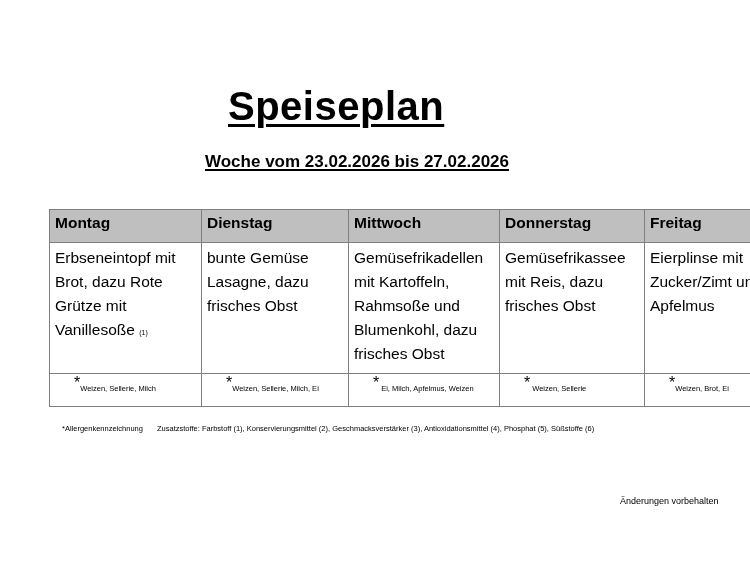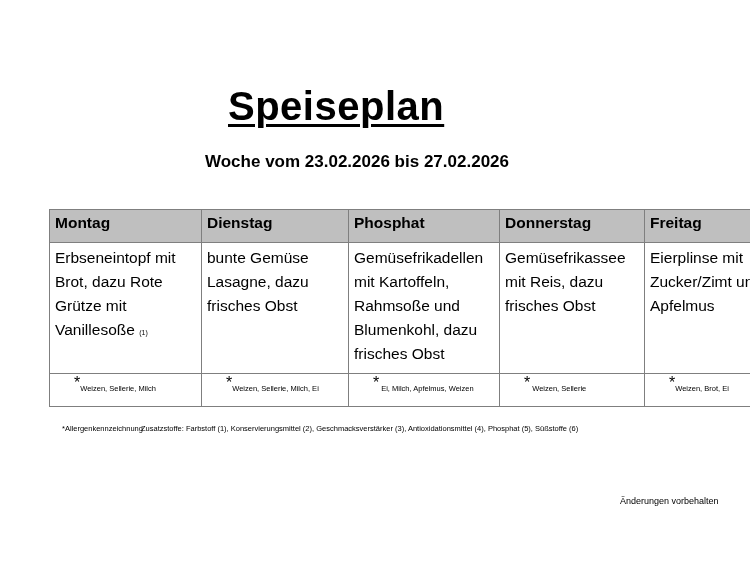--- a/index.html
+++ b/index.html
@@ -7,21 +7,21 @@
     width: 750px; height: 571px; background: #ffffff; position: relative; overflow: hidden;
     font-family: "Liberation Sans", "DejaVu Sans", sans-serif; color: #000;
   }
   .title {
     position: absolute; left: 228px; top: 84px;
     font-size: 40px; font-weight: bold; text-decoration: underline;
     text-decoration-thickness: 3px; text-underline-offset: 4px; letter-spacing: 0.5px;
   }
   .subtitle {
     position: absolute; left: 205px; top: 152px;
-    font-size: 17px; font-weight: bold; 
+    font-size: 17px; font-weight: bold; text-decoration: underline;
     text-decoration-thickness: 1.5px; text-underline-offset: 2px;
   }
   table.menu {
     position: absolute; left: 14px; top: 209px;
     width: 734px; border-collapse: collapse; table-layout: fixed; margin-left: 35px;
   }
   table.menu td, table.menu th {
     border: 1px solid #7f7f7f; vertical-align: top; text-align: left; padding: 0 5px;
   }
   table.menu th {
@@ -34,21 +34,21 @@
   table.menu td.allergen {
     height: 30px; font-size: 7px; padding-top: 2px; padding-left: 24px;
   }
   .star { font-size: 16px; line-height: 14px; vertical-align: top; }
   .allergen-text { font-size: 7.5px; position: relative; top: 8px; }
   .sup-note { font-size: 7px; }
   .footer-left {
     position: absolute; left: 14px; top: 424px; font-size: 7.5px; margin-left: 48px;
   }
   .footer-mid {
-    position: absolute; left: 141px; top: 424px; font-size: 7.5px;
+    position: absolute; left: 157px; top: 424px; font-size: 7.5px;
   }
   .footer-right {
     position: absolute; left: 620px; top: 496px; font-size: 9px;
   }
 </style>
 </head>
 <body>
 
 <div class="title">Speiseplan</div>
 <div class="subtitle">Woche vom 23.02.2026 bis 27.02.2026</div>
@@ -58,21 +58,21 @@
     <col style="width:152px">
       <col style="width:147px">
       <col style="width:151px">
       <col style="width:145px">
       <col style="width:139px">
   </colgroup>
   <tbody>
       <tr>
     <th>Montag</th>
     <th>Dienstag</th>
-    <th>Phosphat</th>
+    <th>Mittwoch</th>
     <th>Donnerstag</th>
     <th>Freitag</th>
   </tr>
   <tr>
     <td class="dish"><span>Erbseneintopf mit Brot, dazu Rote Grütze mit Vanillesoße</span> <span class="sup-note">(1)</span></td>
     <td class="dish"><span>bunte Gemüse Lasagne, dazu frisches Obst</span></td>
     <td class="dish"><span>Gemüsefrikadellen mit Kartoffeln, Rahmsoße und Blumenkohl, dazu frisches Obst</span></td>
     <td class="dish"><span>Gemüsefrikassee mit Reis, dazu frisches Obst</span></td>
     <td class="dish"><span>Eierplinse mit Zucker/Zimt und Apfelmus</span></td>
   </tr>

